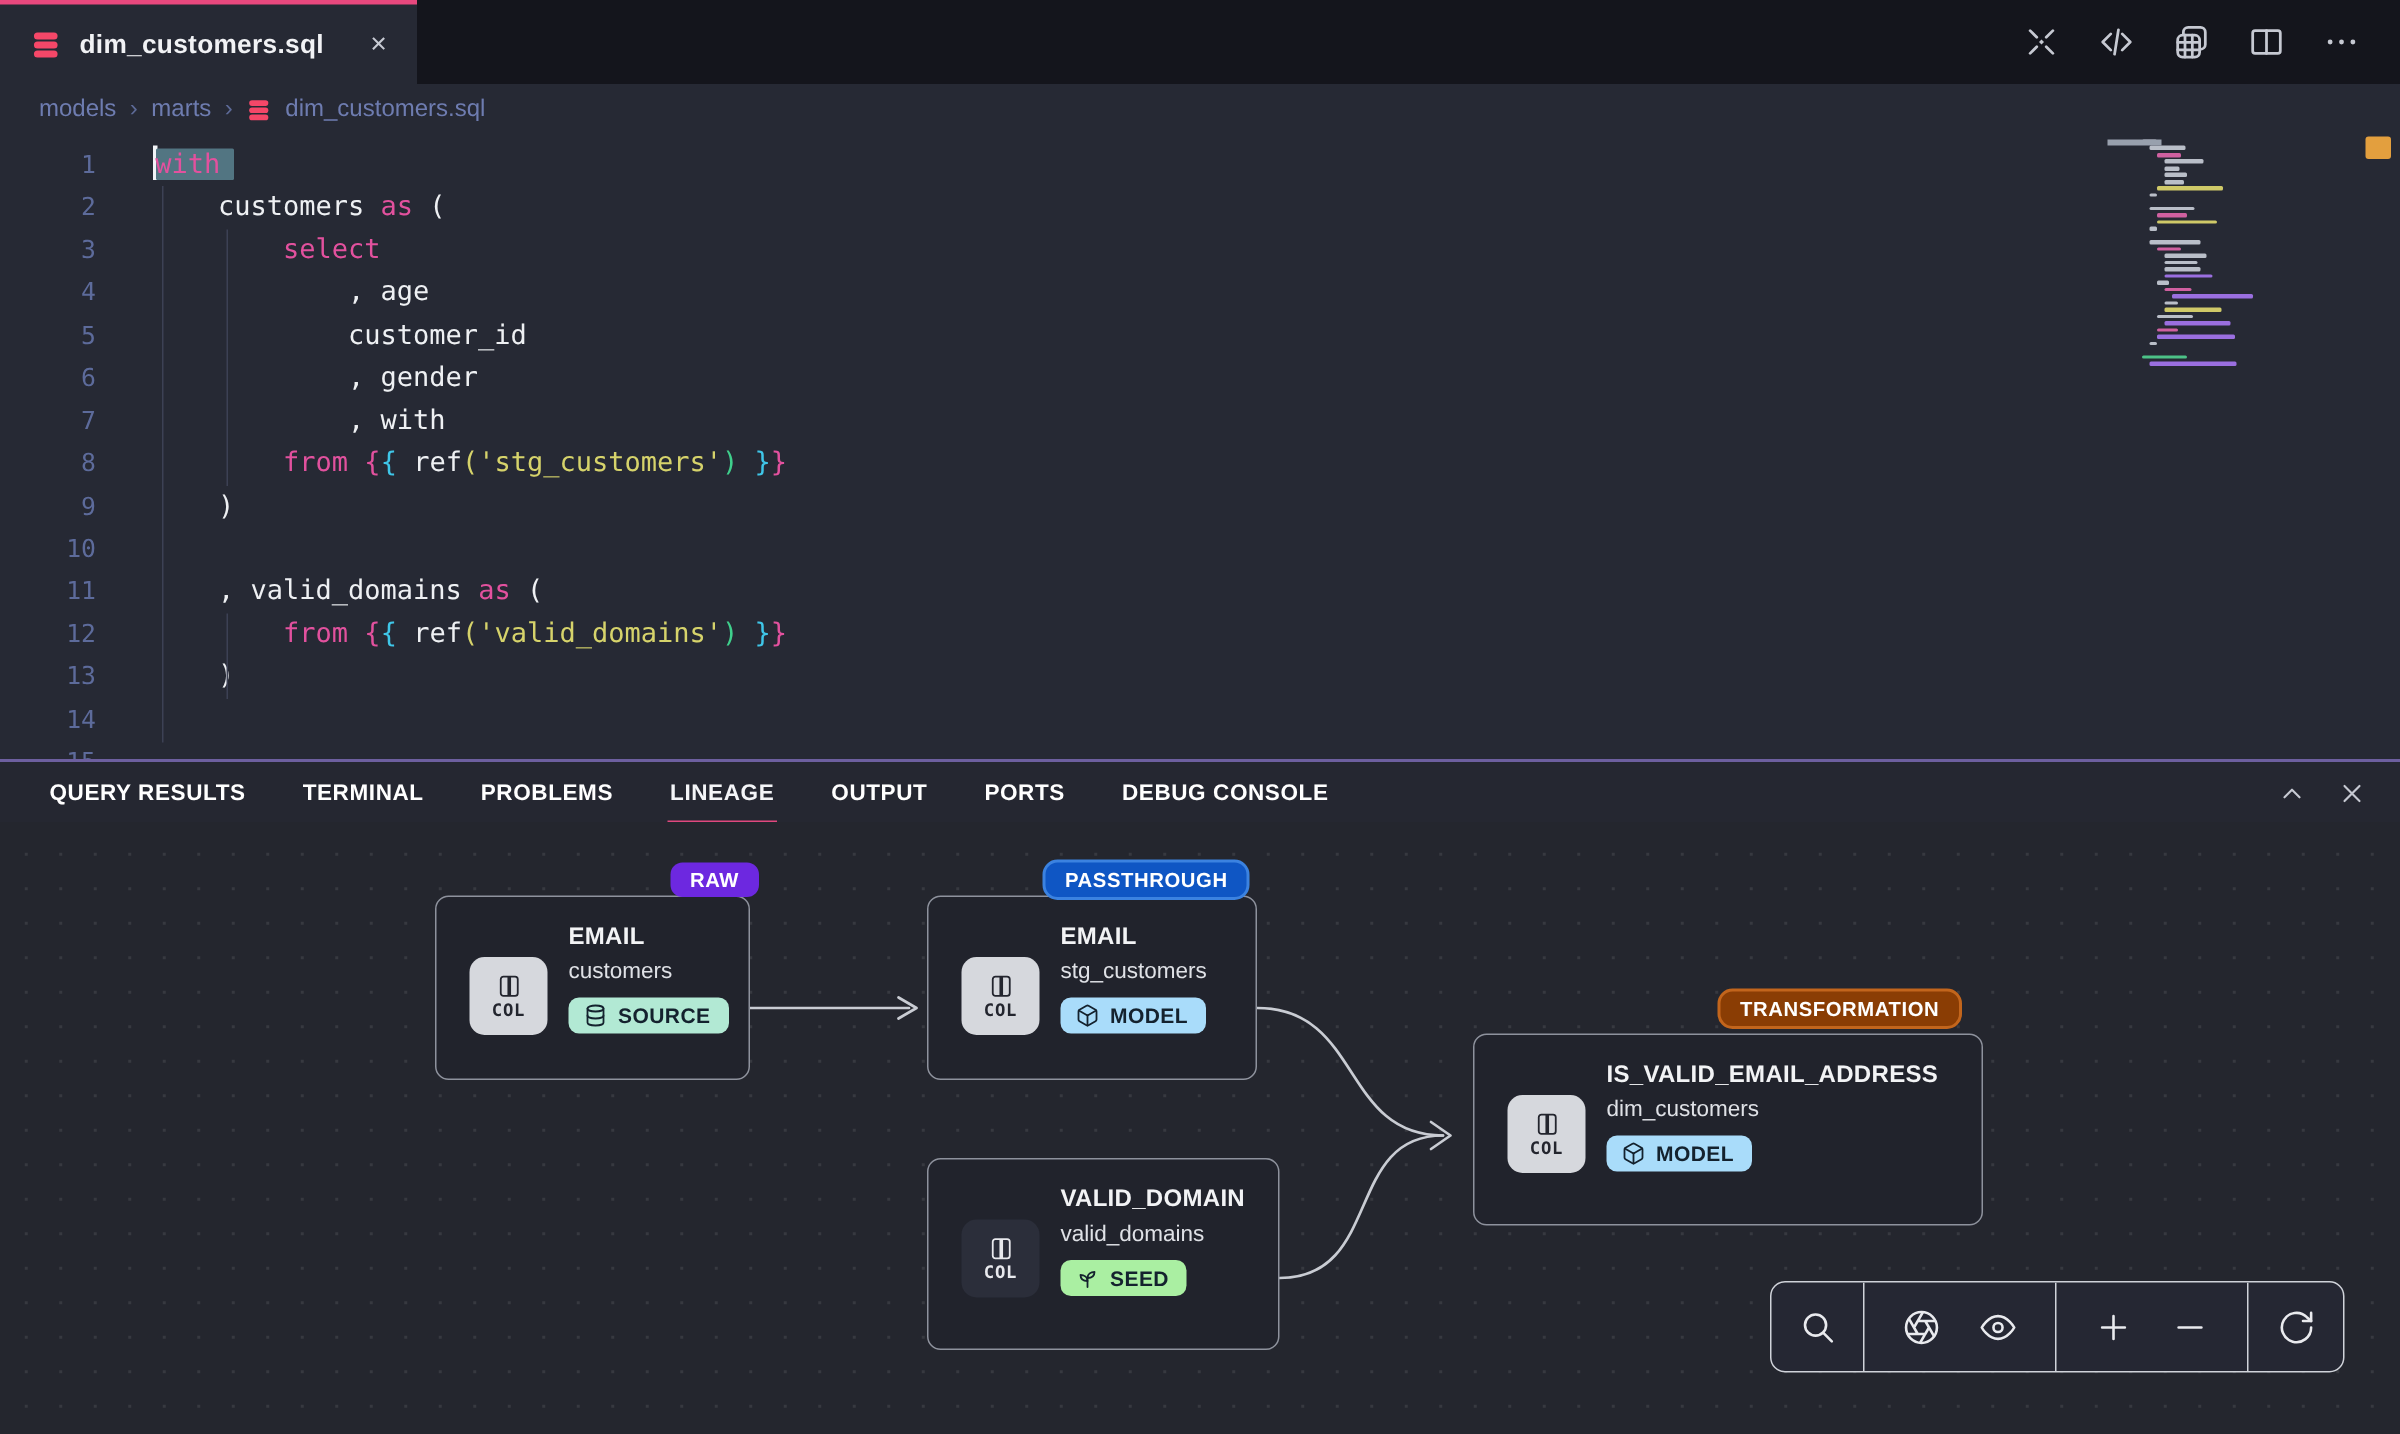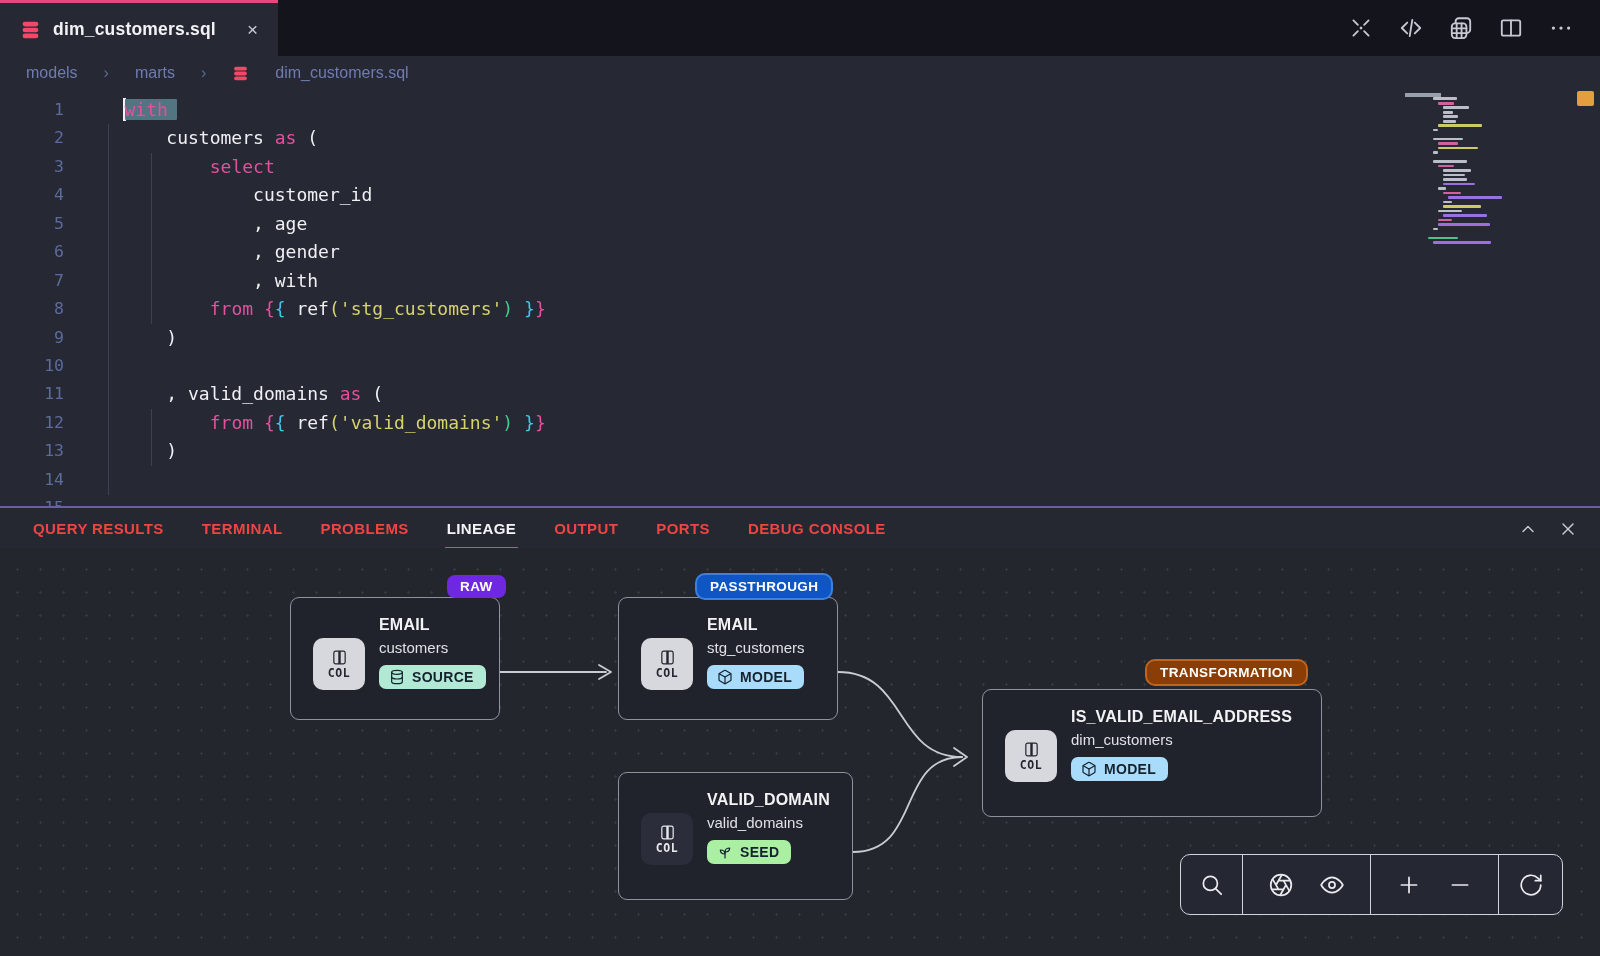--- a/index.html
+++ b/index.html
@@ -16,30 +16,30 @@
     position:relative; width:278px; background:#262934; display:flex; align-items:center;
     padding:0 16px 0 20px; gap:12px; border-top:3px solid #e8487e; cursor:pointer;
   }
   .tab-title { font-size:17.5px; font-weight:700; color:#f1f2f5; letter-spacing:.2px; flex:1; }
   .tab-close { color:#c7cad3; font-size:19px; line-height:1; padding:2px 4px; }
   .titlebar-actions { margin-left:auto; display:flex; align-items:center; gap:24px; padding-right:26px; }
   .tb-icon { width:26px; height:26px; color:#c6c9d2; cursor:pointer; }
   .tb-icon svg { width:100%; height:100%; stroke:#c6c9d2; stroke-width:1.7; fill:none; stroke-linecap:round; stroke-linejoin:round; }
 
   
-  .breadcrumb { height:34px; background:#262934; display:flex; align-items:center; gap:26px; padding:0 0 0 26px; font-size:16px; color:#6e7cb0; }
+  .breadcrumb { height:34px; background:#262934; display:flex; align-items:center; gap:9px; padding:0 0 0 26px; font-size:16px; color:#6e7cb0; }
   .crumb { cursor:pointer; }
   .crumb-sep { color:#5d6a97; font-size:16px; }
   .crumb-db { width:17px; height:17px; }
 
   
   .editor { position:relative; height:416px; background:#262934; overflow:hidden; font-family:"DejaVu Sans Mono", monospace; }
   .gutter { position:absolute; left:0; top:6px; width:64px; text-align:right; }
   .gutter .ln { height:28.45px; line-height:28.45px; font-size:16.5px; color:#5d6b9b; }
-  .code-content { position:absolute; left:123px; top:6px; right:180px; }
+  .code-content { position:absolute; left:102px; top:6px; right:180px; }
   .code-line { height:28.45px; line-height:28.45px; font-size:18px; white-space:pre; color:#eef0f3; }
   .tk-pl { color:#eef0f3; }
   .tk-kw { color:#e2519e; }
   .tk-cy { color:#3fc6e8; }
   .tk-ye { color:#d6d36b; }
   .tk-gr { color:#3fcf8c; }
   .tok.selected { background:#527582; padding-right:9px; border-radius:1px; }
   .cursor { display:inline-block; width:2.5px; height:23px; background:#f2f4f8; vertical-align:-5px; margin-right:-1px; }
   .indent-guide { position:absolute; width:1px; background:#3c4154; }
   
@@ -47,21 +47,21 @@
   .mm-row { display:flex; gap:2px; height:2.6px; margin-bottom:1.9px; }
   .mm-bar { height:2.6px; border-radius:1px; }
   .mm-sel { position:absolute; left:1405px; top:3px; width:36px; height:4px; background:#98a0ad; }
   .mm-marker { position:absolute; left:1577px; top:1px; width:17px; height:15px; background:#e39f3e; border-radius:2px; }
 
   
   .panel-header {
     height:42px; background:#252731; border-top:2px solid #6d5f9f;
     display:flex; align-items:center; padding-left:33px; gap:38px; position:relative;
   }
-  .ptab { position:relative; height:42px; display:flex; align-items:center; font-size:15px; letter-spacing:.4px; color:#ef4444; cursor:pointer; font-weight:600; }
+  .ptab { position:relative; height:42px; display:flex; align-items:center; font-size:15px; letter-spacing:.4px; color:#ffffff; cursor:pointer; font-weight:600; }
   .ptab.active { color:#f4f5f8; }
   .ptab.active::after { content:""; position:absolute; left:-2px; right:-2px; bottom:0; height:2.5px; background:#e0487e; }
   .panel-actions { position:absolute; right:22px; top:0; height:42px; display:flex; align-items:center; gap:20px; }
   .panel-actions .tb-icon { width:20px; height:20px; }
 
   
   .canvas {
     position:relative; height:408px; background:#24262e;
     background-image:radial-gradient(circle, rgba(255,255,255,.085) 1.2px, transparent 1.3px);
     background-size:23px 23px; background-position:6px 10px; overflow:hidden;
@@ -183,22 +183,22 @@
         <div class="ln">11</div>
         <div class="ln">12</div>
         <div class="ln">13</div>
         <div class="ln">14</div>
         <div class="ln">15</div>
       </div>
     <div class="code-content">
         <div class="code-line"><span class="cursor"></span><span class="tok tk-kw selected">with</span></div>
         <div class="code-line"><span class="tok tk-pl">    customers </span><span class="tok tk-kw">as</span><span class="tok tk-pl"> (</span></div>
         <div class="code-line"><span class="tok tk-pl">        </span><span class="tok tk-kw">select</span></div>
+        <div class="code-line"><span class="tok tk-pl">            , age</span></div>
         <div class="code-line"><span class="tok tk-pl">            customer_id</span></div>
-        <div class="code-line"><span class="tok tk-pl">            , age</span></div>
         <div class="code-line"><span class="tok tk-pl">            , gender</span></div>
         <div class="code-line"><span class="tok tk-pl">            , with</span></div>
         <div class="code-line"><span class="tok tk-pl">        </span><span class="tok tk-kw">from</span><span class="tok tk-pl"> </span><span class="tok tk-kw">{</span><span class="tok tk-cy">{</span><span class="tok tk-pl"> ref</span><span class="tok tk-ye">(</span><span class="tok tk-ye">'stg_customers'</span><span class="tok tk-gr">)</span><span class="tok tk-pl"> </span><span class="tok tk-cy">}</span><span class="tok tk-kw">}</span></div>
         <div class="code-line"><span class="tok tk-pl">    )</span></div>
         <div class="code-line"></div>
         <div class="code-line"><span class="tok tk-pl">    , valid_domains </span><span class="tok tk-kw">as</span><span class="tok tk-pl"> (</span></div>
         <div class="code-line"><span class="tok tk-pl">        </span><span class="tok tk-kw">from</span><span class="tok tk-pl"> </span><span class="tok tk-kw">{</span><span class="tok tk-cy">{</span><span class="tok tk-pl"> ref</span><span class="tok tk-ye">(</span><span class="tok tk-ye">'valid_domains'</span><span class="tok tk-gr">)</span><span class="tok tk-pl"> </span><span class="tok tk-cy">}</span><span class="tok tk-kw">}</span></div>
         <div class="code-line"><span class="tok tk-pl">    )</span></div>
         <div class="code-line"></div>
       </div>

